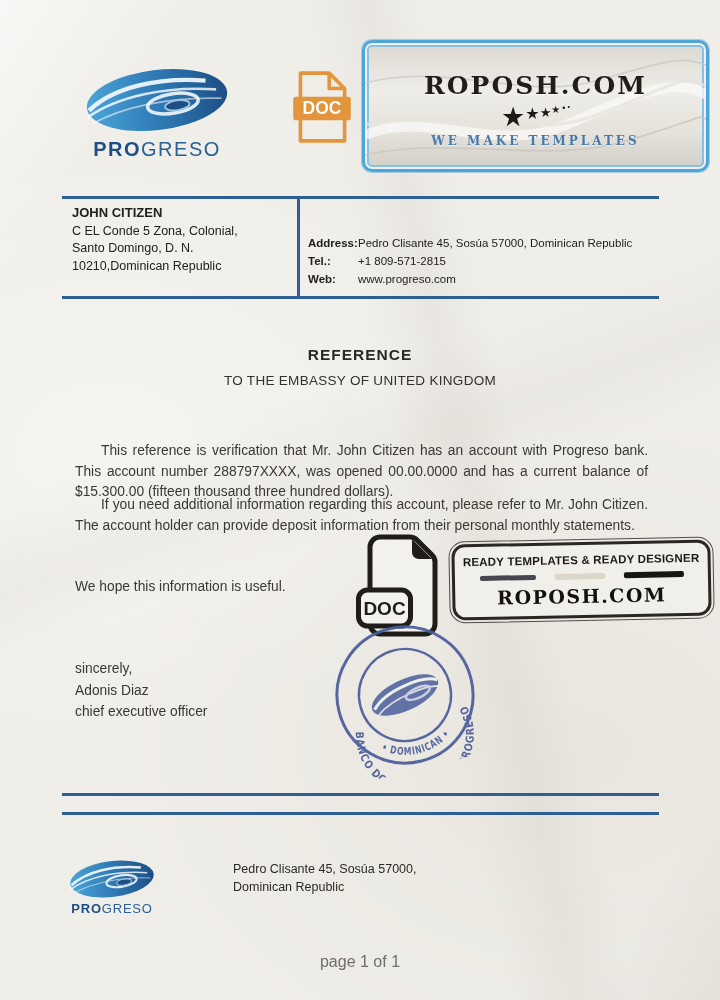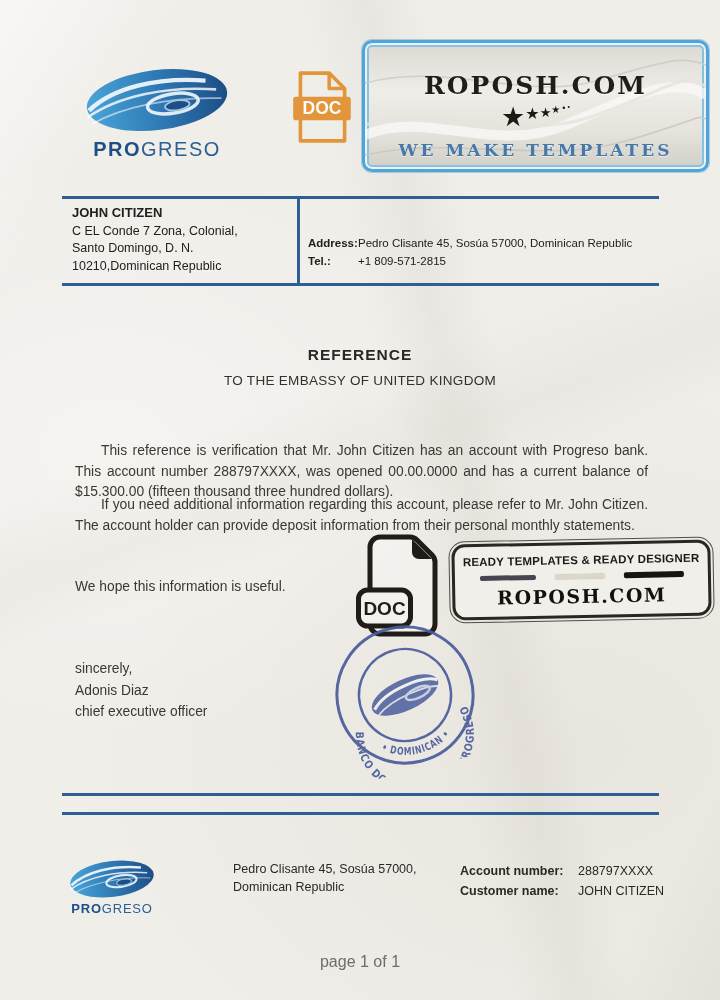--- a/index.html
+++ b/index.html
@@ -40,22 +40,22 @@
   .badge-top-title { position:relative; margin-top:28px; font-family:"DejaVu Serif", serif; font-weight:bold;
     font-size:25px; letter-spacing:2px; color:#211d19; text-shadow:0 1px 0 rgba(255,255,255,.6); }
   .badge-stars { position:relative; margin-top:2px; height:30px; display:flex; align-items:center; justify-content:center; color:#1c1916; }
   .badge-stars span { line-height:1; }
   .badge-stars .s1 { font-size:27px; }
   .badge-stars .s2 { font-size:16px; transform:translateY(-3px); }
   .badge-stars .s3 { font-size:13px; transform:translateY(-5px); }
   .badge-stars .s4 { font-size:10px; transform:translateY(-7px); }
   .badge-stars .d1 { font-size:9px; transform:translateY(-9px); margin-left:2px; }
   .badge-stars .d2 { font-size:7px; transform:translateY(-11px); margin-left:2px; }
-  .badge-tagline { position:relative; margin-top:8px; font-family:"DejaVu Serif", serif; font-weight:bold;
-    font-size:17px; letter-spacing:3px; color:#4679a9; text-shadow:0 1px 0 rgba(255,255,255,.5); }
+  .badge-tagline { position:relative; margin-top:2px; font-family:"DejaVu Serif", serif; font-weight:bold;
+    font-size:12px; letter-spacing:3px; color:#4679a9; text-shadow:0 1px 0 rgba(255,255,255,.5); }
 
   
   .header-block {
     left:62px; top:196px; width:597px;
     border-top:3px solid #2d5f96; border-bottom:3px solid #2d5f96;
     display:flex; color:#22201d;
   }
   .hcol-left { width:235px; padding:5px 8px 8px 10px; font-size:12.5px; line-height:17.5px; }
   .hname { font-weight:bold; font-size:13px; margin-bottom:1px; }
   .hdivider { width:3px; background:#2d5f96; }
@@ -170,28 +170,29 @@
       <span class="s4">★</span>
       <span class="d1">•</span>
       <span class="d2">•</span>
     </div>
     <div class="badge-tagline">WE MAKE TEMPLATES</div>
   </div>
 
   <div class="abs header-block">
     <div class="hcol-left">
       <div class="hname">JOHN CITIZEN</div>
-      <div>C EL Conde  7 Zona, Colonial,</div>
+      <div>C EL Conde  5 Zona, Colonial,</div>
       <div>Santo Domingo, D. N.</div>
       <div>10210,Dominican Republic</div>
     </div>
     <div class="hdivider"></div>
     <div class="hcol-right">
       <div class="hrow"><span class="hlabel">Address:</span><span>Pedro Clisante 45, Sosúa 57000, Dominican Republic</span></div>
       <div class="hrow"><span class="hlabel">Tel.:</span><span>+1 809-571-2815</span></div>
+      <div class="hrow"><span class="hlabel">Web:</span><span>www.progreso.com</span></div>
     </div>
   </div>
 
   <div class="abs ref-title">REFERENCE</div>
   <div class="abs ref-subtitle">TO THE EMBASSY OF UNITED KINGDOM</div>
 
   <p class="abs para para1">This reference is verification that Mr. John Citizen has an account with Progreso bank. This account number 288797XXXX, was opened 00.00.0000 and has a current balance of $15.300.00  (fifteen thousand three hundred dollars).</p>
   <p class="abs para para2">If you need additional information regarding this account, please refer to Mr. John Citizen. The account holder can provide deposit information from their personal monthly statements.</p>
   <p class="abs closing">We hope this information is useful.</p>
 
@@ -259,20 +260,16 @@
       <ellipse cx="108" cy="46" rx="14" ry="5.5" fill="#1d4e85" stroke="#9ec7e4" stroke-width="2" transform="rotate(-9 108 46)"></ellipse>
     </svg>
     <div class="footer-word"><span class="b">PRO</span><span>GRESO</span></div>
   </div>
 
   <div class="abs footer-mid">
     <div>Pedro Clisante 45, Sosúa 57000,</div>
     <div>Dominican Republic</div>
   </div>
 
-  <div class="abs footer-right">
-    <div class="frow"><span class="flabel">Account number:</span><span>288797XXXX</span></div>
-    <div class="frow"><span class="flabel">Customer name:</span><span>JOHN CITIZEN</span></div>
-  </div>
 
   <div class="abs pagination">page 1 of 1</div>
 
 </div>
 
 </body></html>

